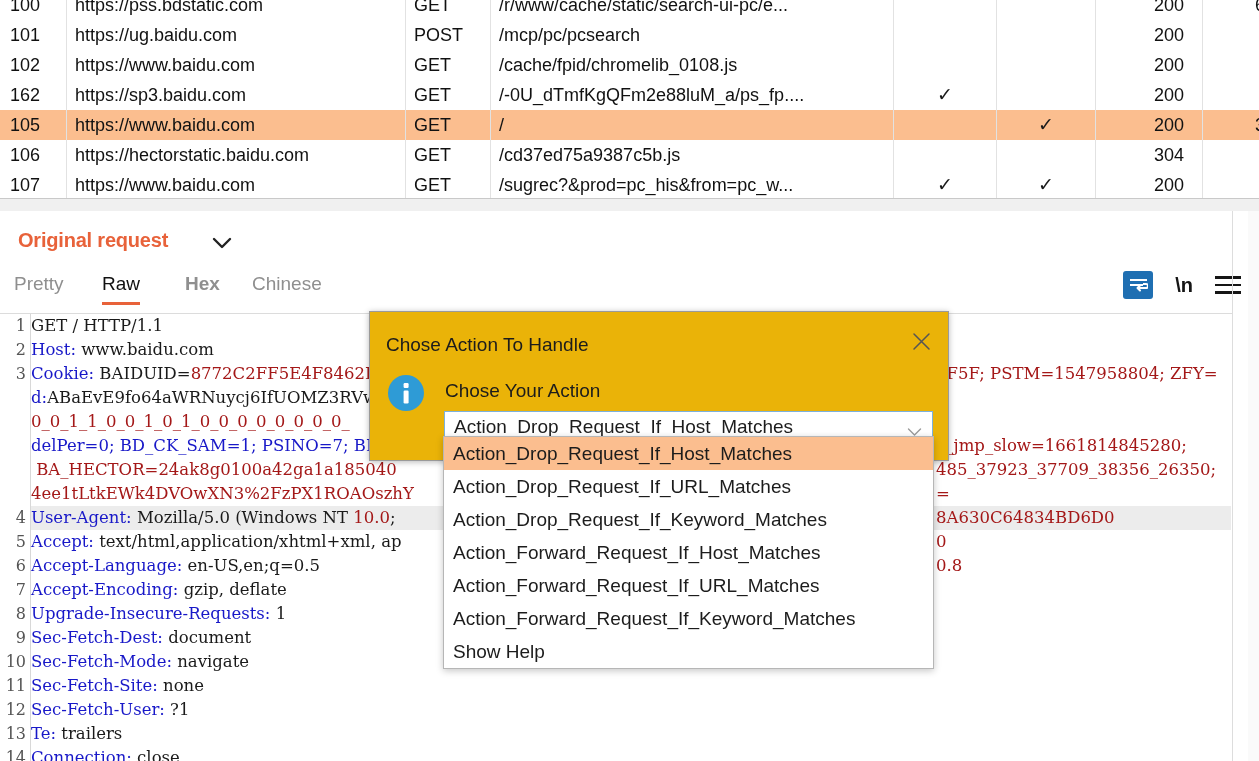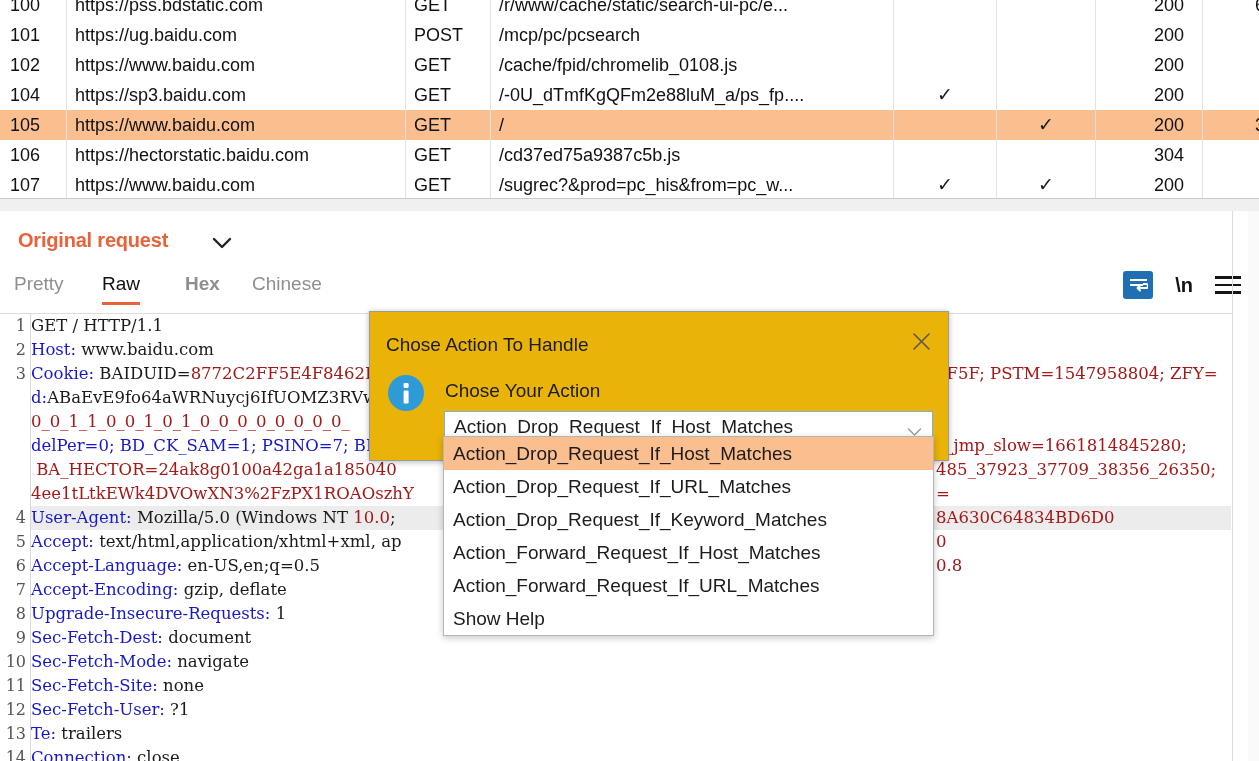--- a/index.html
+++ b/index.html
@@ -185,21 +185,21 @@
             <td class="c-id">102</td>
             <td class="c-host">https://www.baidu.com</td>
             <td class="c-method">GET</td>
             <td class="c-url">/cache/fpid/chromelib_0108.js</td>
             <td class="c-p1"></td>
             <td class="c-p2"></td>
             <td class="c-status">200</td>
             <td class="c-length">17856</td>
           </tr>
           <tr>
-            <td class="c-id">104</td>
+            <td class="c-id">162</td>
             <td class="c-host">https://sp3.baidu.com</td>
             <td class="c-method">GET</td>
             <td class="c-url">/-0U_dTmfKgQFm2e88luM_a/ps_fp....</td>
             <td class="c-p1"><span class="tick">✓</span></td>
             <td class="c-p2"></td>
             <td class="c-status">200</td>
             <td class="c-length">405</td>
           </tr>
           <tr class="selected">
             <td class="c-id">105</td>
@@ -325,16 +325,17 @@
       </div>
     </div>
   </div>
 
   <div id="dropdown">
       <div class="opt sel">Action_Drop_Request_If_Host_Matches</div>
       <div class="opt">Action_Drop_Request_If_URL_Matches</div>
       <div class="opt">Action_Drop_Request_If_Keyword_Matches</div>
       <div class="opt">Action_Forward_Request_If_Host_Matches</div>
       <div class="opt">Action_Forward_Request_If_URL_Matches</div>
+      <div class="opt">Action_Forward_Request_If_Keyword_Matches</div>
       <div class="opt">Show Help</div>
     </div>
 
 </div>
 
 </body></html>

